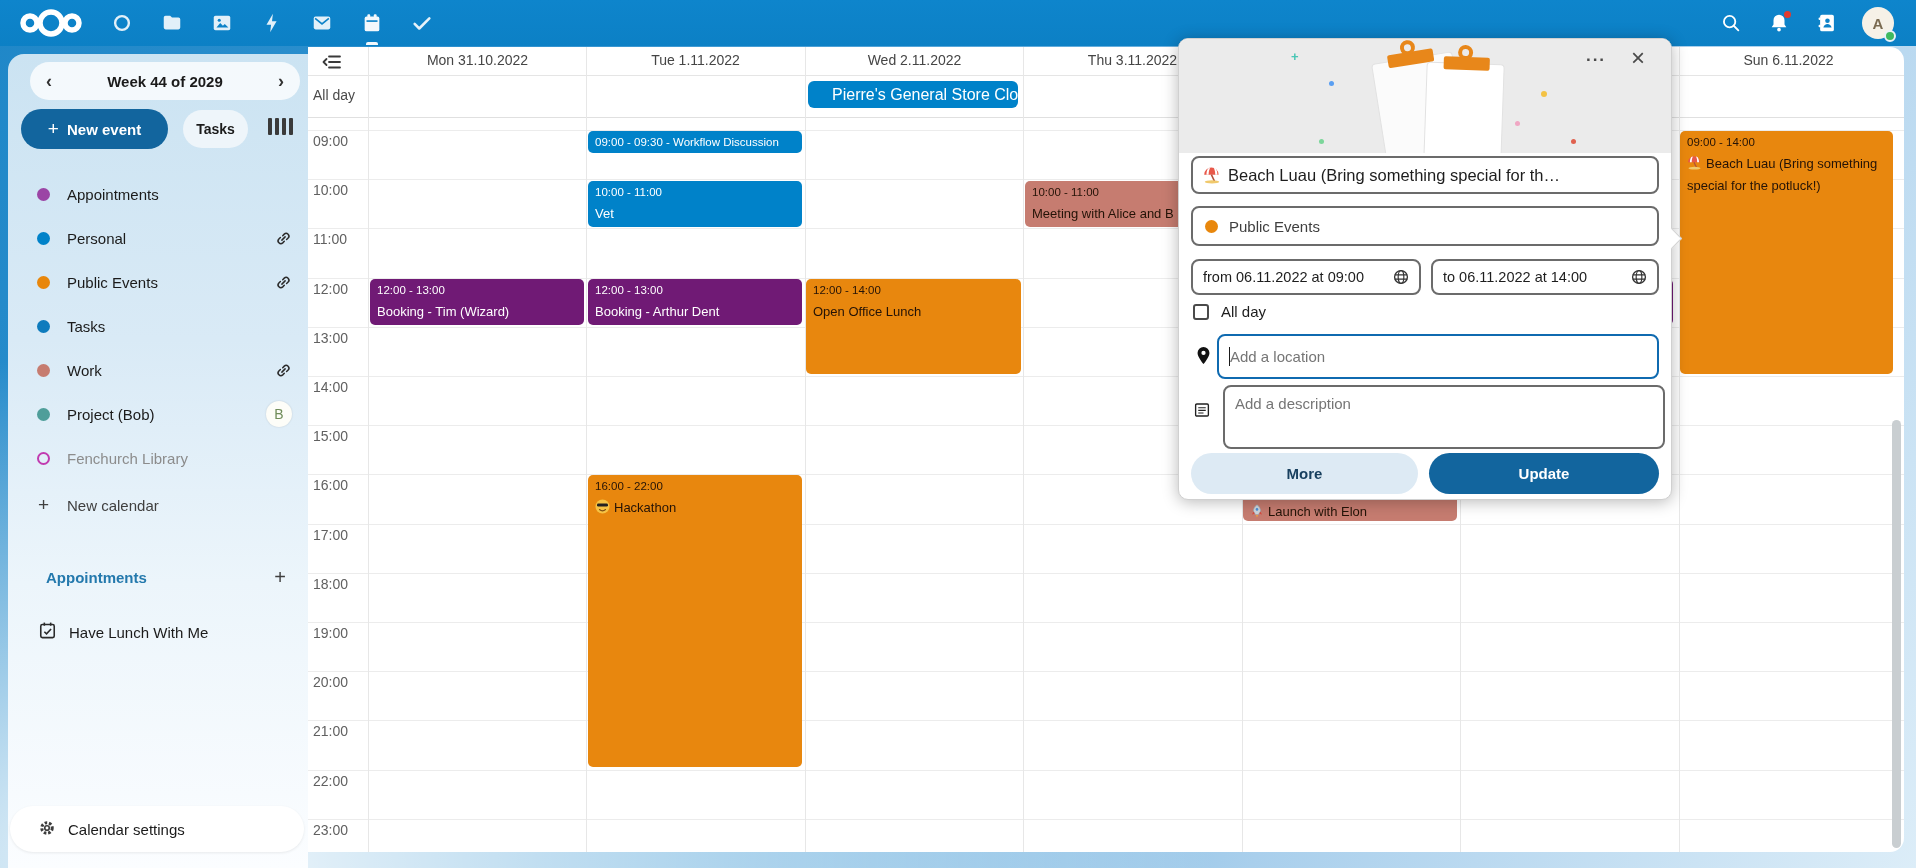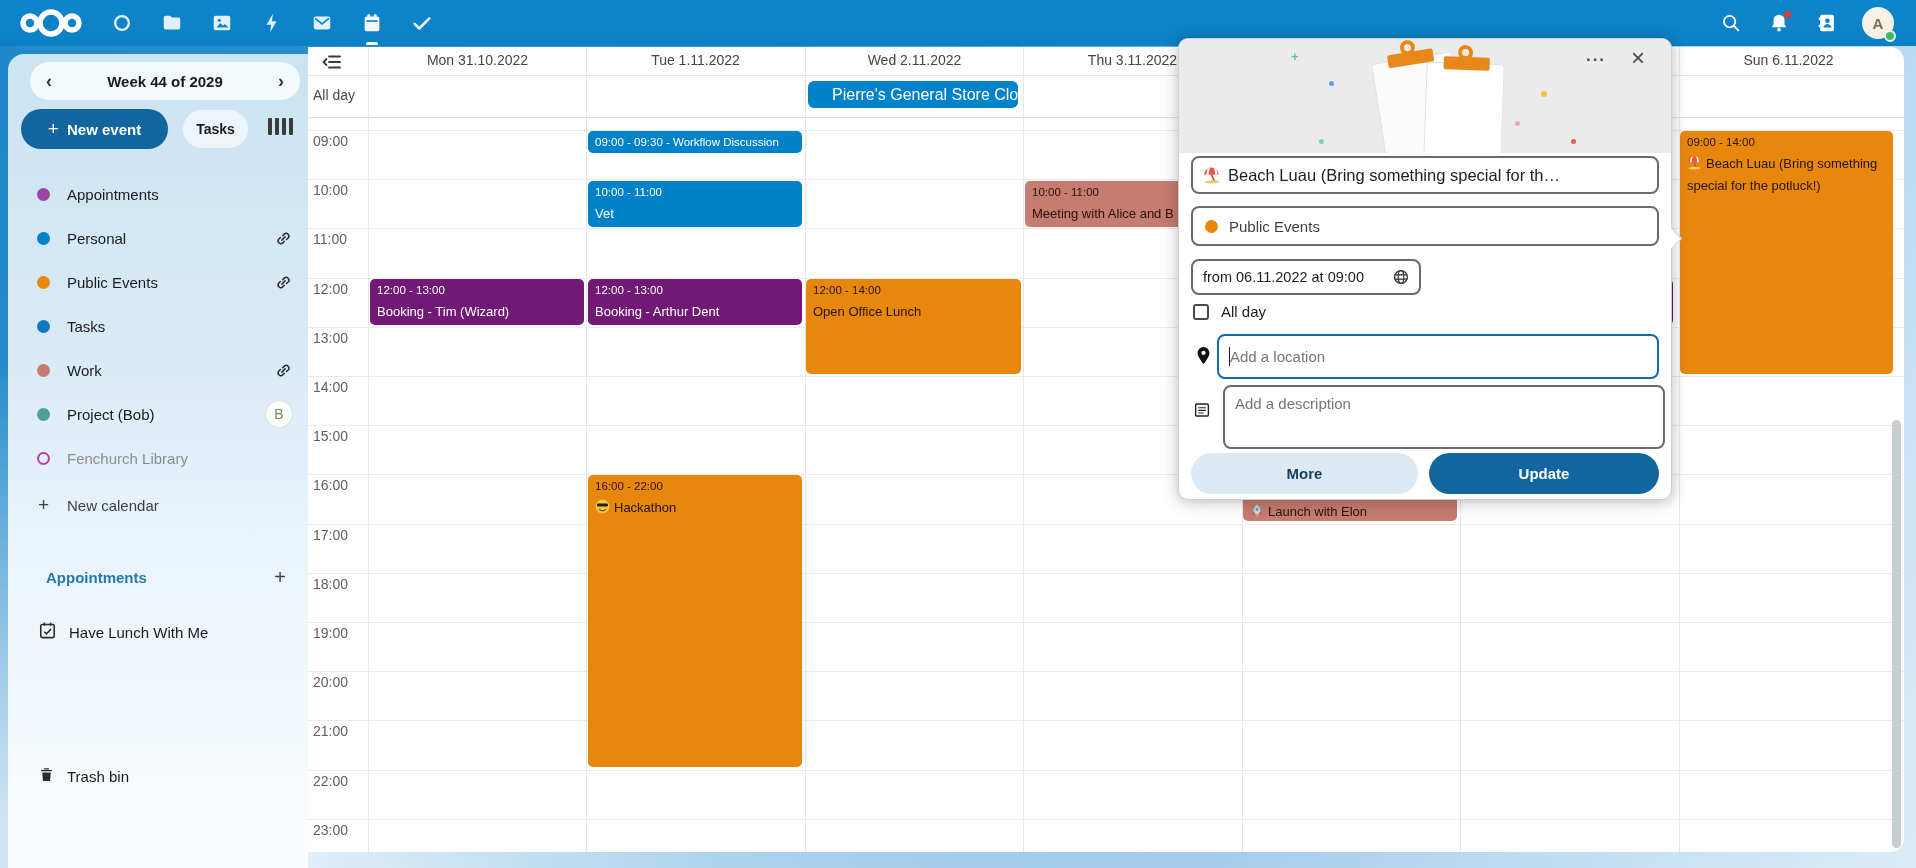--- a/index.html
+++ b/index.html
@@ -276,29 +276,28 @@
     <span>
       <svg width="19" height="19" viewBox="0 0 24 24">
           <rect x="3.5" y="4.5" width="17" height="16.5" rx="2" fill="none" stroke="#2b2b2b" stroke-width="2"></rect>
           <rect x="7" y="2" width="2" height="4" fill="#2b2b2b"></rect>
           <rect x="15" y="2" width="2" height="4" fill="#2b2b2b"></rect>
           <path d="M8 13.5l2.8 2.8L16.5 10" fill="none" stroke="#2b2b2b" stroke-width="2"></path>
         </svg>
     </span>
     <span>Have Lunch With Me</span>
   </div>
-  <div class="side-item" style="top:706px;">
+  <div class="settings-pill">
     <span>
-      <svg width="17" height="17" viewBox="0 0 24 24">
-          <path d="M9 3h6l1 2H8z" fill="#2b2b2b"></path>
-          <rect x="4" y="5.5" width="16" height="2" rx="1" fill="#2b2b2b"></rect>
-          <path d="M6 9h12l-1 12H7z" fill="#2b2b2b"></path>
-        </svg>
-    </span>
-    <span>Trash bin</span>
+      <svg width="18" height="18" viewBox="0 0 24 24">
+          <circle cx="12" cy="12" r="7" fill="none" stroke="#3d3d3d" stroke-width="4" stroke-dasharray="3.4 2.4"></circle>
+          <circle cx="12" cy="12" r="3" fill="none" stroke="#3d3d3d" stroke-width="2.2"></circle>
+        </svg>
+    </span>
+    <span>Calendar settings</span>
   </div>
 </div>
 
 <div class="card">
   <span class="collapse-ic">
     <svg width="20" height="16" viewBox="0 0 20 16">
         <path d="M7 2.5h11M7 8h11M7 13.5h11M4.5 5L1.5 8l3 3" fill="none" stroke="#3a3a3a" stroke-width="1.8" stroke-linecap="round" stroke-linejoin="round"></path>
       </svg>
   </span>
 
@@ -451,20 +450,30 @@
   <div class="p-input p-date p-from">
     <span>from 06.11.2022 at 09:00</span>
     <span style="display:flex;">
       <svg width="16" height="16" viewBox="0 0 18 18">
           <circle cx="9" cy="9" r="7.2" fill="none" stroke="#333" stroke-width="1.5"></circle>
           <ellipse cx="9" cy="9" rx="3.2" ry="7.2" fill="none" stroke="#333" stroke-width="1.3"></ellipse>
           <path d="M2 6.6h14M2 11.4h14" stroke="#333" stroke-width="1.3"></path>
         </svg>
     </span>
   </div>
+  <div class="p-input p-date p-to">
+    <span>to 06.11.2022 at 14:00</span>
+    <span style="display:flex;">
+      <svg width="16" height="16" viewBox="0 0 18 18">
+          <circle cx="9" cy="9" r="7.2" fill="none" stroke="#333" stroke-width="1.5"></circle>
+          <ellipse cx="9" cy="9" rx="3.2" ry="7.2" fill="none" stroke="#333" stroke-width="1.3"></ellipse>
+          <path d="M2 6.6h14M2 11.4h14" stroke="#333" stroke-width="1.3"></path>
+        </svg>
+    </span>
+  </div>
 
   <div class="p-allday">
     <span class="checkbox"></span>
     <span>All day</span>
   </div>
 
   <span class="p-loc-ic">
     <svg width="17" height="19" viewBox="0 0 24 26">
         <path d="M12 1a8.4 8.4 0 0 0-8.4 8.4C3.6 15.4 12 25 12 25s8.4-9.6 8.4-15.6A8.4 8.4 0 0 0 12 1zm0 11.4a3 3 0 1 1 0-6 3 3 0 0 1 0 6z" fill="#111"></path>
       </svg>

